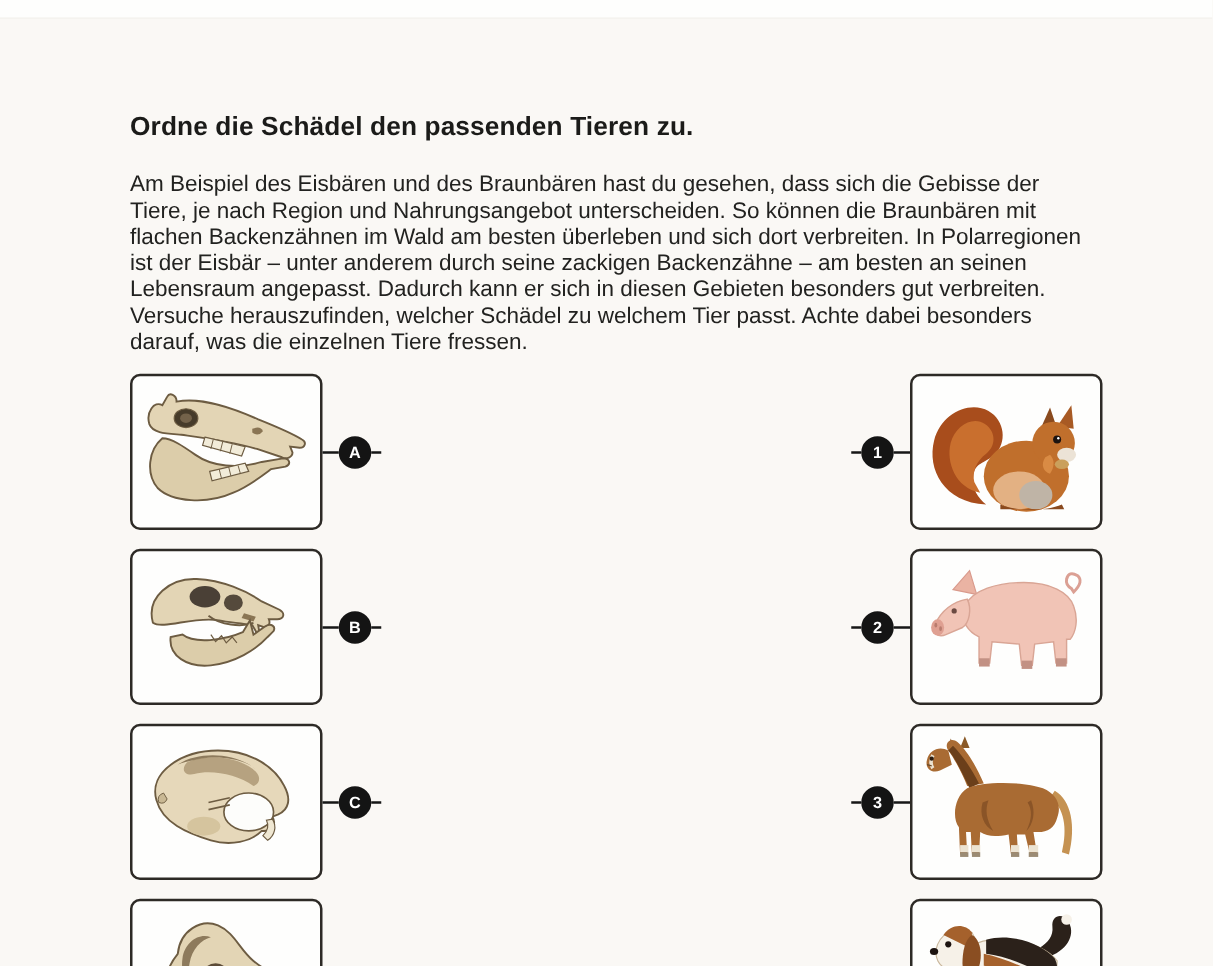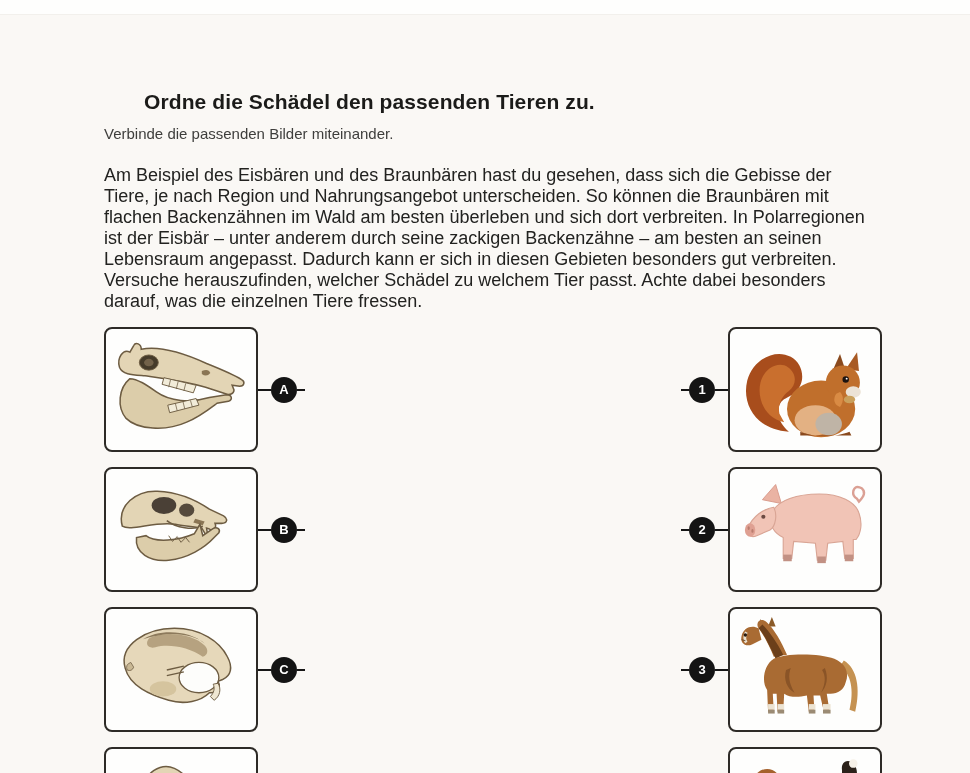--- a/index.html
+++ b/index.html
@@ -1,20 +1,20 @@
 <!DOCTYPE html>
 <html><head>
 <meta charset="utf-8">
 <style>
   * { margin:0; padding:0; box-sizing:border-box; }
   html,body { width:970px; height:773px; overflow:hidden; }
   body { background:#faf8f5; font-family:"Liberation Sans", sans-serif; color:#232323; }
   .top-strip { height:15px; background:#fefefd; border-bottom:1px solid #f2f0ec; }
   .content { margin-left:104px; width:778px; }
-  h1.title { margin-top:74px; font-size:21px; line-height:26px; font-weight:700; color:#1b1b19; letter-spacing:.1px;margin-left:40px; }
+  h1.title { margin-top:74px; font-size:21px; line-height:26px; font-weight:700; color:#1b1b19; letter-spacing:.1px; }
   .subtitle { margin-top:9px; font-size:15px; line-height:19px; color:#3e3e3c; }
   .intro { margin-top:22px; font-size:18px; line-height:21px; color:#222220; width:776px; }
   .match-area { margin-top:15px; }
   .match-row { display:flex; align-items:center; height:125px; margin-bottom:15px; }
   .card { width:154px; height:125px; background:#fefefd; border:2px solid #2d2a26; border-radius:8px;
           display:flex; align-items:center; justify-content:center; overflow:hidden; flex:0 0 auto; }
   .connector { display:flex; align-items:center; flex:0 0 auto; }
   .cline { width:13px; height:2px; background:#161616; }
   .cstub { width:8px; height:2px; background:#161616; }
   .cdot { width:26px; height:26px; border-radius:50%; background:#141414; color:#ffffff;
@@ -24,21 +24,20 @@
   svg { display:block; }
 </style>
 </head>
 <body>
 
 <div class="top-strip"></div>
 
 <div class="content">
 
   <h1 class="title">Ordne die Schädel den passenden Tieren zu.</h1>
-  <p class="subtitle">Verbinde die passenden Bilder miteinander.</p>
 
   <p class="intro"><span>Am Beispiel des Eisbären und des Braunbären hast du gesehen, dass sich die Gebisse der Tiere, je nach Region und Nahrungsangebot unterscheiden. So können die Braunbären mit flachen Backenzähnen im Wald am besten überleben und sich dort verbreiten. In Polarregionen ist der Eisbär – unter anderem durch seine zackigen Backenzähne – am besten an seinen Lebensraum angepasst. Dadurch kann er sich in diesen Gebieten besonders gut verbreiten.</span><br><span>Versuche herauszufinden, welcher Schädel zu welchem Tier passt. Achte dabei besonders darauf, was die einzelnen Tiere fressen.</span></p>
 
   <div class="match-area">
 
     <div class="match-row">
       <div class="card">
         <svg viewBox="0 0 150 112" width="142" height="106">
           <path d="M10 32 C7 22 14 12 21 16 L25 9 C27 5 33 7 33 13 C52 9 80 18 102 28 C117 34 131 40 139 45 C143 47 142 52 137 52 L129 51 L131 56 C131 60 126 62 122 60 L101 53 C76 46 51 43 37 41 C25 40 13 40 10 32 Z" fill="#e3d5b5" stroke="#6d5c42" stroke-width="1.6"></path>
           <ellipse cx="41" cy="27" rx="10" ry="8" fill="#463b2a" stroke="#6d5c42"></ellipse>

